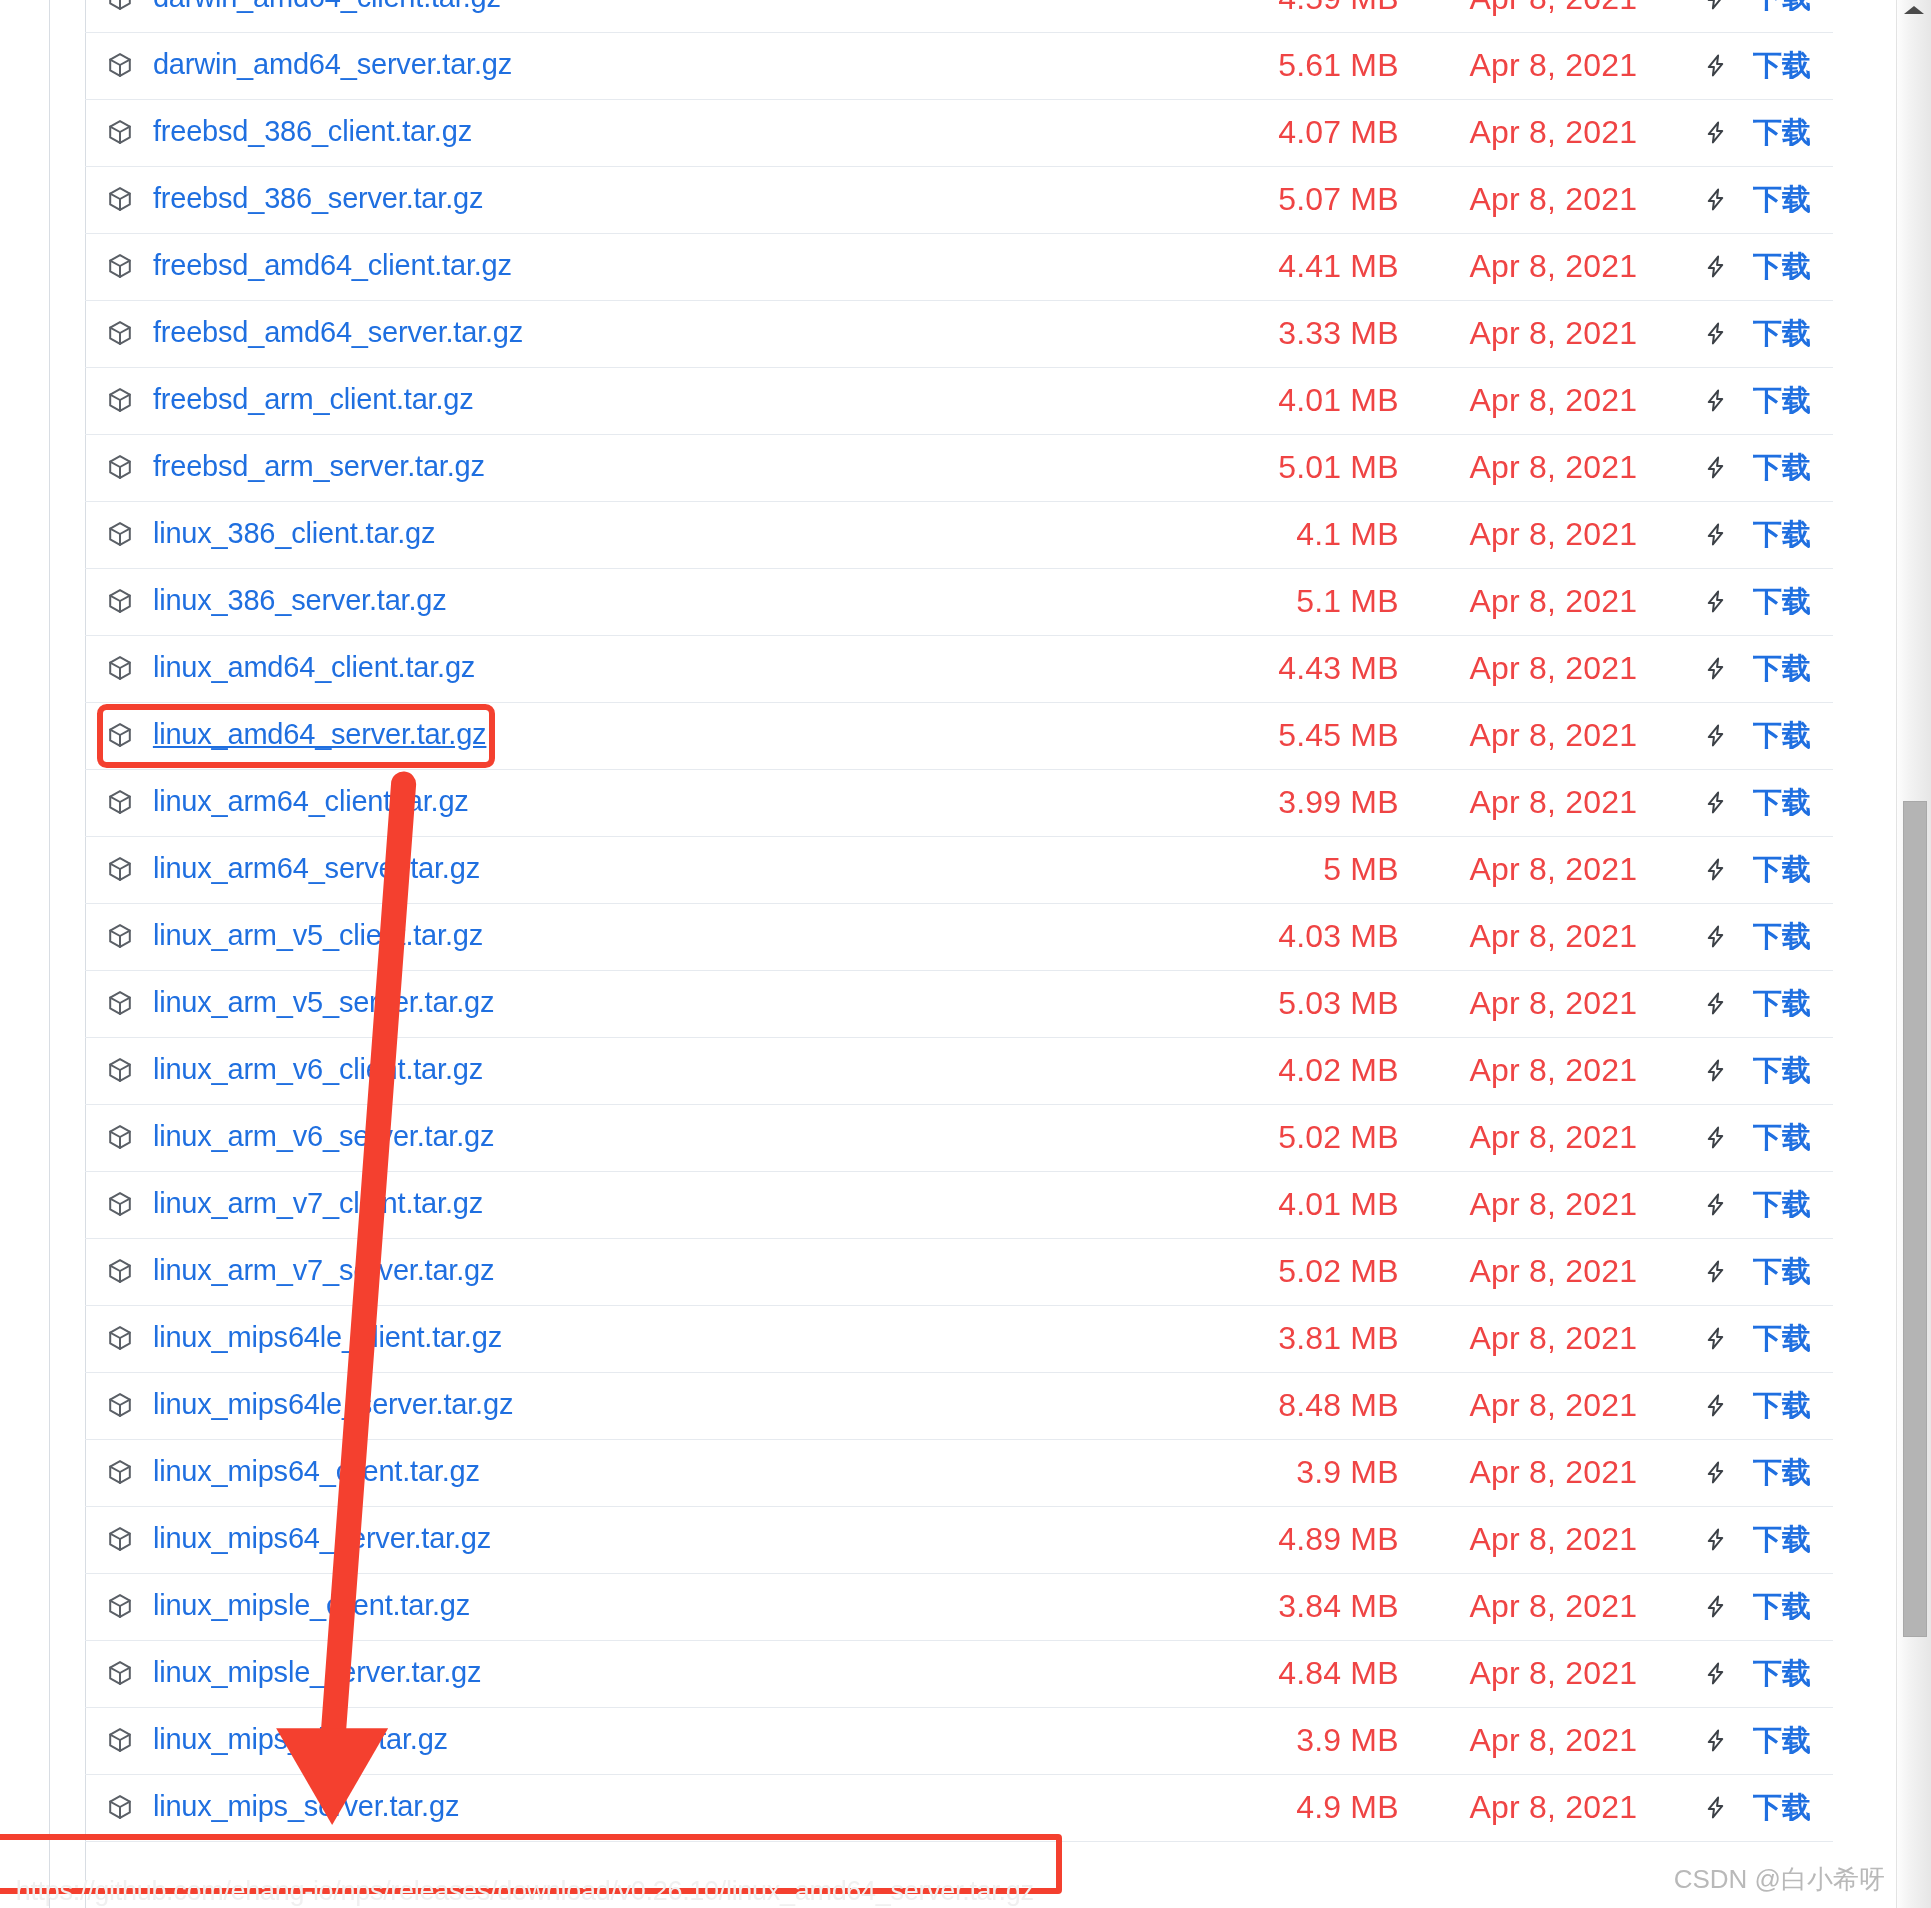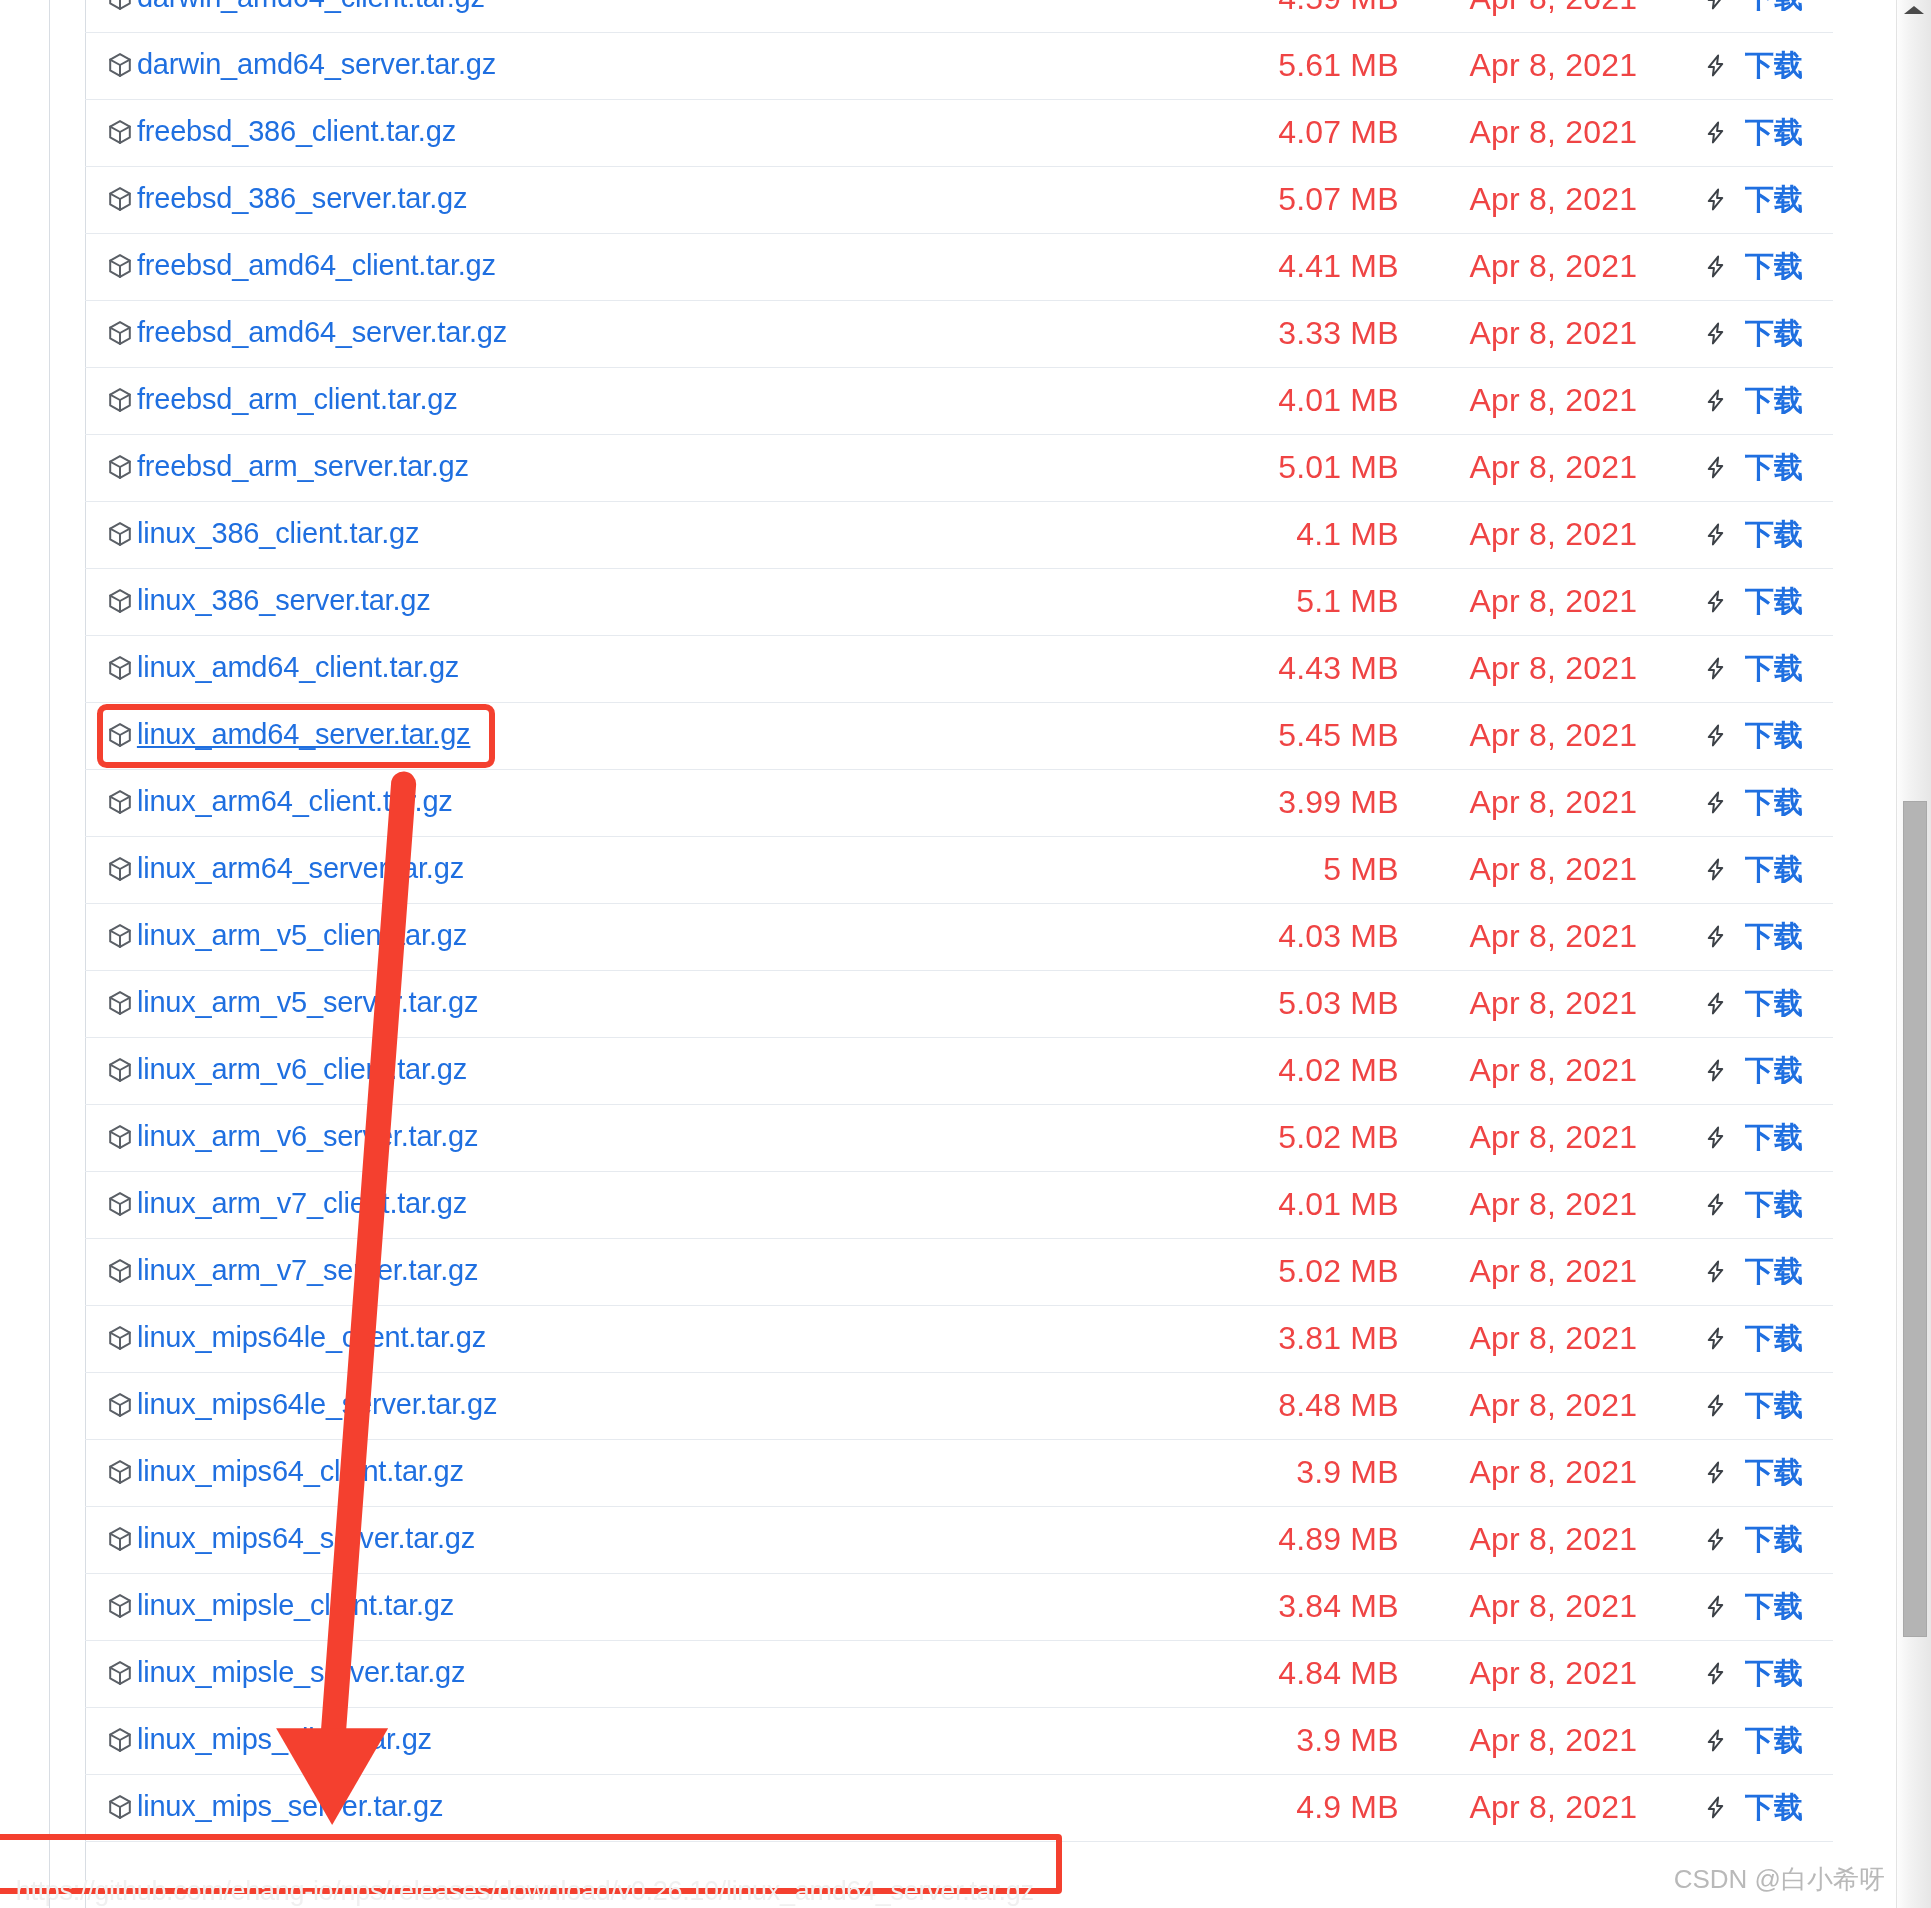--- a/index.html
+++ b/index.html
@@ -93,33 +93,34 @@
     height: 28px;
     flex: 0 0 28px;
     display: block;
   }
   .file-link {
     color: #1f6fe0;
     font-size: 29px;
     letter-spacing: -0.2px;
     text-decoration: none;
     font-family: "Liberation Sans", sans-serif;
+    margin-left: 16px;
   }
   tr.is-hovered .file-link { text-decoration: underline; }
 
   .size-text, .date-text {
     color: #ef4444;
     font-size: 32px;
     letter-spacing: 0.2px;
   }
 
   .dl-cell-inner {
     display: inline-flex;
     align-items: center;
-    gap: 17px;
+    gap: 25px;
   }
   .bolt-icon { width: 25px; height: 29px; display: block; }
   .dl-link {
     color: #1f6fe0;
     font-size: 29px;
     font-weight: 700;
     text-decoration: none;
     font-family: "Liberation Sans", sans-serif;
   }
 

